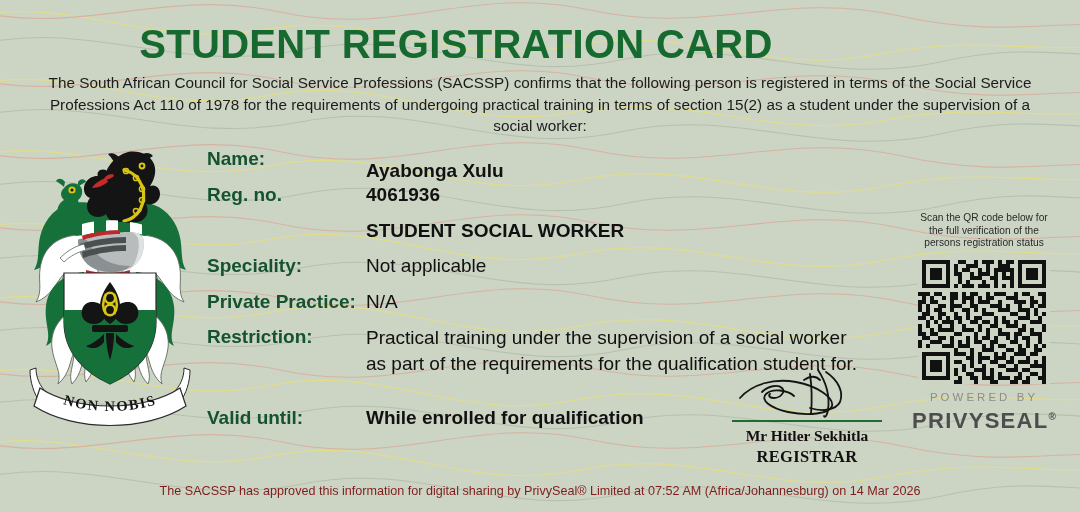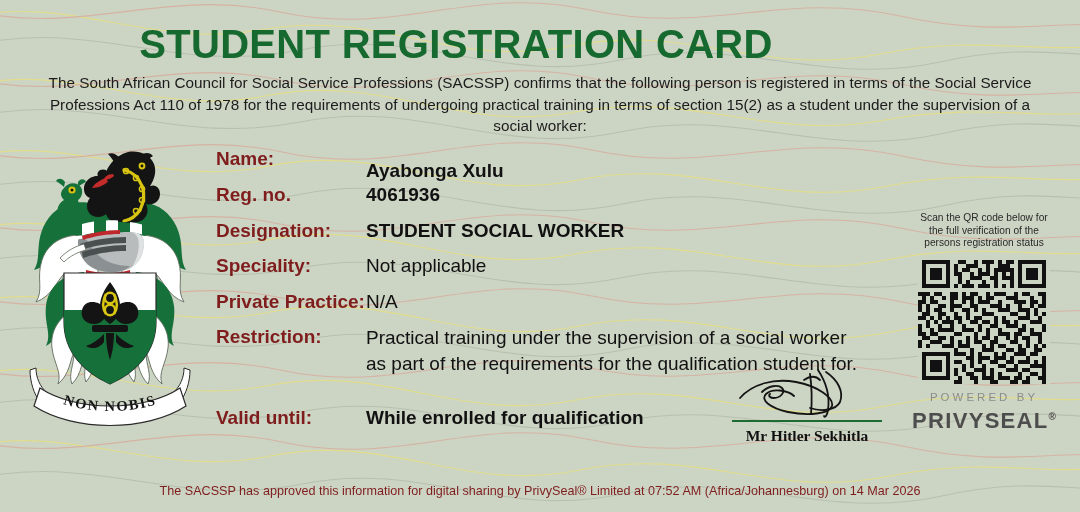--- a/index.html
+++ b/index.html
@@ -34,23 +34,22 @@
     position:absolute; top:72px; left:30px; width:1020px;
     text-align:center;
     font-size:15.3px; line-height:21.5px;
     color:#1c1c1c;
   }
 
   
   #emblem { position:absolute; left:20px; top:140px; width:180px; height:292px; }
   .lbl {
     position:absolute; left:207px;
-    font-size:19px; font-weight:bold; color:#7f1d1d;
+    font-size:19px; font-weight:bold; color:#14532d;
     white-space:nowrap;
-    margin-left:9px;
   }
   .val {
     position:absolute; left:366px;
     font-size:19px; color:#111;
     white-space:nowrap;
   }
   .val.b { font-weight:bold; }
   .val.pp { left:366px; font-size:19px; }
   .val.restriction { white-space:normal; width:520px; line-height:26px; }
 
@@ -244,21 +243,20 @@
         </text>
       </g>
     </svg>
 
     <div class="lbl" style="top:148px">Name:</div>
     <div class="val b" style="top:160px">Ayabonga Xulu</div>
 
     <div class="lbl" style="top:184px">Reg. no.</div>
     <div class="val b" style="top:184px">4061936</div>
 
-    <div class="lbl" style="top:220px">Designation:</div>
     <div class="val b" style="top:220px">STUDENT SOCIAL WORKER</div>
 
     <div class="lbl" style="top:255px">Speciality:</div>
     <div class="val" style="top:255px">Not applicable</div>
 
     <div class="lbl" style="top:291px">Private Practice:</div>
     <div class="val pp" style="top:291px">N/A</div>
 
     <div class="lbl" style="top:326px">Restriction:</div>
     <div class="val restriction" style="top:325px">
@@ -276,20 +274,21 @@
                    C50,22 66,24 72,30"></path>
           <path d="M40,26 C46,20 56,18 60,22 C64,26 58,32 52,32 C48,32 46,30 48,28"></path>
           <path d="M96,4 C104,16 108,30 106,44 C105,50 103,52 102,50"></path>
           <path d="M88,8 C90,22 90,36 89,48"></path>
           <path d="M104,6 C116,14 122,26 118,36 C114,44 100,46 88,42"></path>
           <path d="M82,14 C88,10 94,10 98,14"></path>
         </g>
       </svg>
       <div class="sigline"></div>
       <div class="signame">Mr Hitler Sekhitla</div>
+      <div class="sigrole">REGISTRAR</div>
     </div>
 
     <div id="qrblock">
       <div class="qrcap">
         <div>Scan the QR code below for</div>
         <div>the full verification of the</div>
         <div>persons registration status</div>
       </div>
 
       <svg id="qrimg" width="132" height="124" viewBox="0 0 33 31" shape-rendering="crispEdges">

